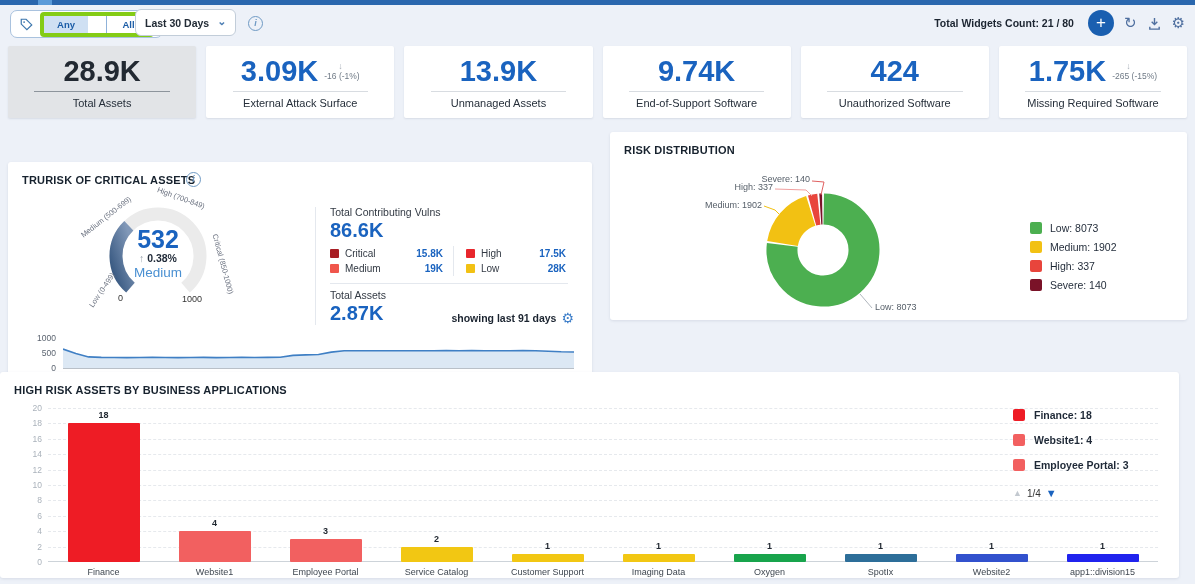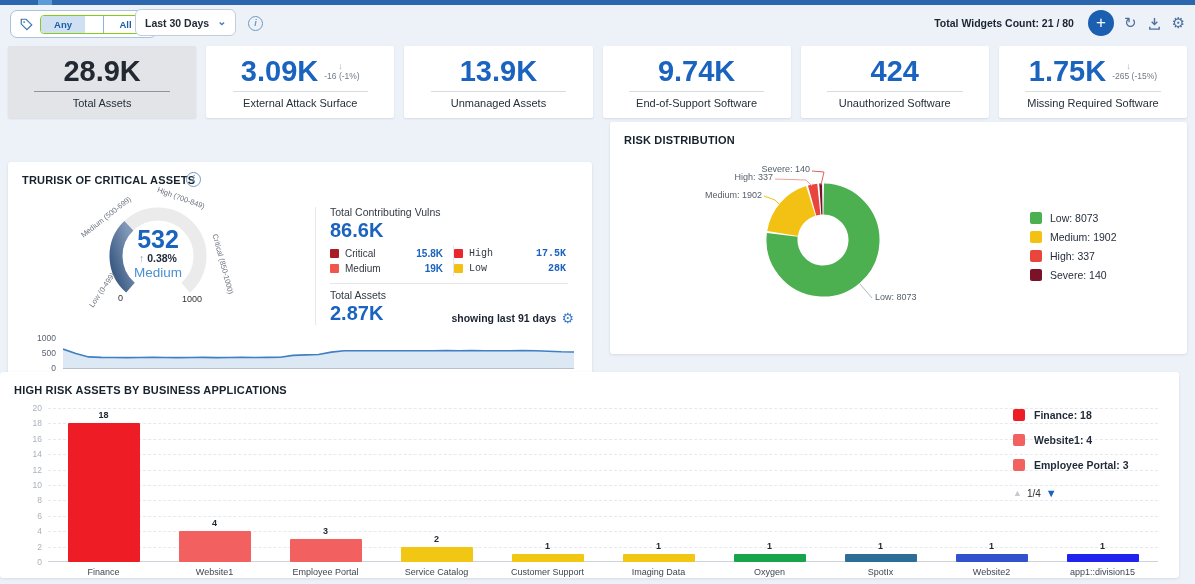--- a/index.html
+++ b/index.html
@@ -8,21 +8,21 @@
     background:#edf1f8;font-family:"Liberation Sans",sans-serif;color:#1f2937;
     -webkit-font-smoothing:antialiased;
   }
   .topstrip{position:absolute;left:0;top:0;width:1195px;height:5px;background:#2a67ae;}
   .topstrip .notch{position:absolute;left:38px;top:0;width:14px;height:5px;background:#5b9bd9;}
 
   
   .toolbar{position:absolute;left:0;top:8px;width:1195px;height:32px;}
   .tagbox{position:absolute;left:10px;top:2px;height:26px;display:flex;align-items:center;gap:6px;
     background:#fff;border:1px solid #a9c2de;border-radius:7px;padding:0 8px;}
-  .seg{display:flex;border:1px solid #84cc16;border-radius:4px;overflow:hidden;}
+  .seg{display:flex;border:4px solid #84cc16;border-radius:4px;overflow:hidden;}
   .seg-btn{width:44px;height:17px;border:none;background:#fff;color:#1b5ca6;font-size:9.5px;font-weight:bold;
     font-family:"Liberation Sans",sans-serif;cursor:pointer;line-height:17px;padding:0;}
   .seg-btn.active{background:#cfe0f3;}
   .seg-btn + .seg-btn{border-left:1px solid #8fb2d9;margin-left:18px;}
   .daterange{position:absolute;left:135px;top:1px;height:27px;min-width:96px;background:#fff;
     border:1px solid #c2cdd9;border-radius:6px;display:flex;align-items:center;gap:8px;padding:0 9px;
     font-family:"Liberation Sans",sans-serif;font-size:10.5px;font-weight:bold;color:#222b35;cursor:pointer;}
   .chev{color:#4d7fb4;font-size:11px;line-height:8px;transform:translateY(-2px);}
   .info-icon{display:inline-block;width:13px;height:13px;border:1px solid #6f9ac4;border-radius:50%;
     color:#6f9ac4;font-size:9px;line-height:13px;text-align:center;font-style:italic;font-weight:bold;cursor:pointer;}
@@ -46,21 +46,21 @@
   .kpi-delta .d-arrow{color:#a7aeb7;font-size:9px;line-height:9px;margin-left:14px;}
   .kpi-delta .d-text{color:#6f7a86;font-size:8.5px;line-height:11px;white-space:nowrap;}
   .kpi-div{width:72%;height:1px;background:#d8dce1;margin:4px 0 5px;}
   .kpi-card.selected .kpi-div{background:#8d949c;}
   .kpi-label{font-size:11px;color:#262f3a;}
 
   
   .panel{position:absolute;background:#fff;border-radius:3px;box-shadow:0 1px 3px rgba(20,40,80,.10);overflow:hidden;}
   .panel h2{position:absolute;left:14px;top:12px;margin:0;font-size:11px;font-weight:bold;color:#17222e;letter-spacing:.2px;}
   .panel-trurisk{left:8px;top:130px;width:584px;height:232px;margin-top:32px;}
-  .panel-risk{left:610px;top:122px;width:577px;height:232px;}
+  .panel-risk{left:610px;top:132px;width:577px;height:188px;}
   .panel-apps{left:0;top:372px;width:1179px;height:206px;}
   .title-info{position:absolute;top:10px;}
 
   
   .gauge-wrap{position:absolute;left:52px;top:28px;width:200px;height:150px;}
   .gauge-wrap svg{position:absolute;left:0;top:0;}
   .gauge-center{position:absolute;left:48px;top:36px;width:100px;text-align:center;}
   .gauge-score{font-size:25px;font-weight:bold;color:#1a63bf;line-height:26px;}
   .gauge-trend{font-size:10.5px;color:#1f2937;font-weight:bold;line-height:13px;}
   .gauge-trend .arrow-up{color:#9aa3ad;font-weight:normal;}
@@ -69,21 +69,21 @@
   .gmin{left:58px;top:103px;}
   .gmax{left:122px;top:104px;}
   .gauge-band{position:absolute;font-size:7.5px;color:#6b7280;white-space:nowrap;transform-origin:center;}
 
   .vdiv{position:absolute;left:307px;top:45px;width:1px;height:118px;background:#e4e8ee;}
   .vulns{position:absolute;left:322px;top:44px;width:246px;}
   .sub-label{font-size:10.5px;color:#333a44;}
   .big-blue{font-size:20px;font-weight:bold;color:#1a63bf;line-height:24px;margin-bottom:4px;}
   .vuln-legend{display:grid;grid-template-columns:1fr 1fr;column-gap:0;margin:2px 0 0;}
   .vl-col{padding-right:10px;}
-  .vl-col + .vl-col{border-left:1px solid #e4e8ee;font-family:Liberation Mono, monospace;}
+  .vl-col + .vl-col{border-left:1px solid #e4e8ee;padding-left:12px;}
   .vl-row{display:flex;align-items:center;height:15px;font-size:10px;color:#333a44;}
   .vl-swatch{width:9px;height:9px;border-radius:1px;margin-right:6px;flex:0 0 auto;}
   .vl-name{flex:1;}
   .vl-val{color:#1a63bf;font-weight:bold;}
   .hdiv{width:238px;height:1px;background:#e4e8ee;margin:7px 0 5px;}
   .trurisk-footer{position:absolute;right:18px;top:148px;display:flex;align-items:center;gap:5px;
     font-size:10.5px;font-weight:bold;color:#1b2430;}
   .gear-blue{color:#3d7ec9;font-size:14px;font-weight:normal;cursor:pointer;}
 
   

